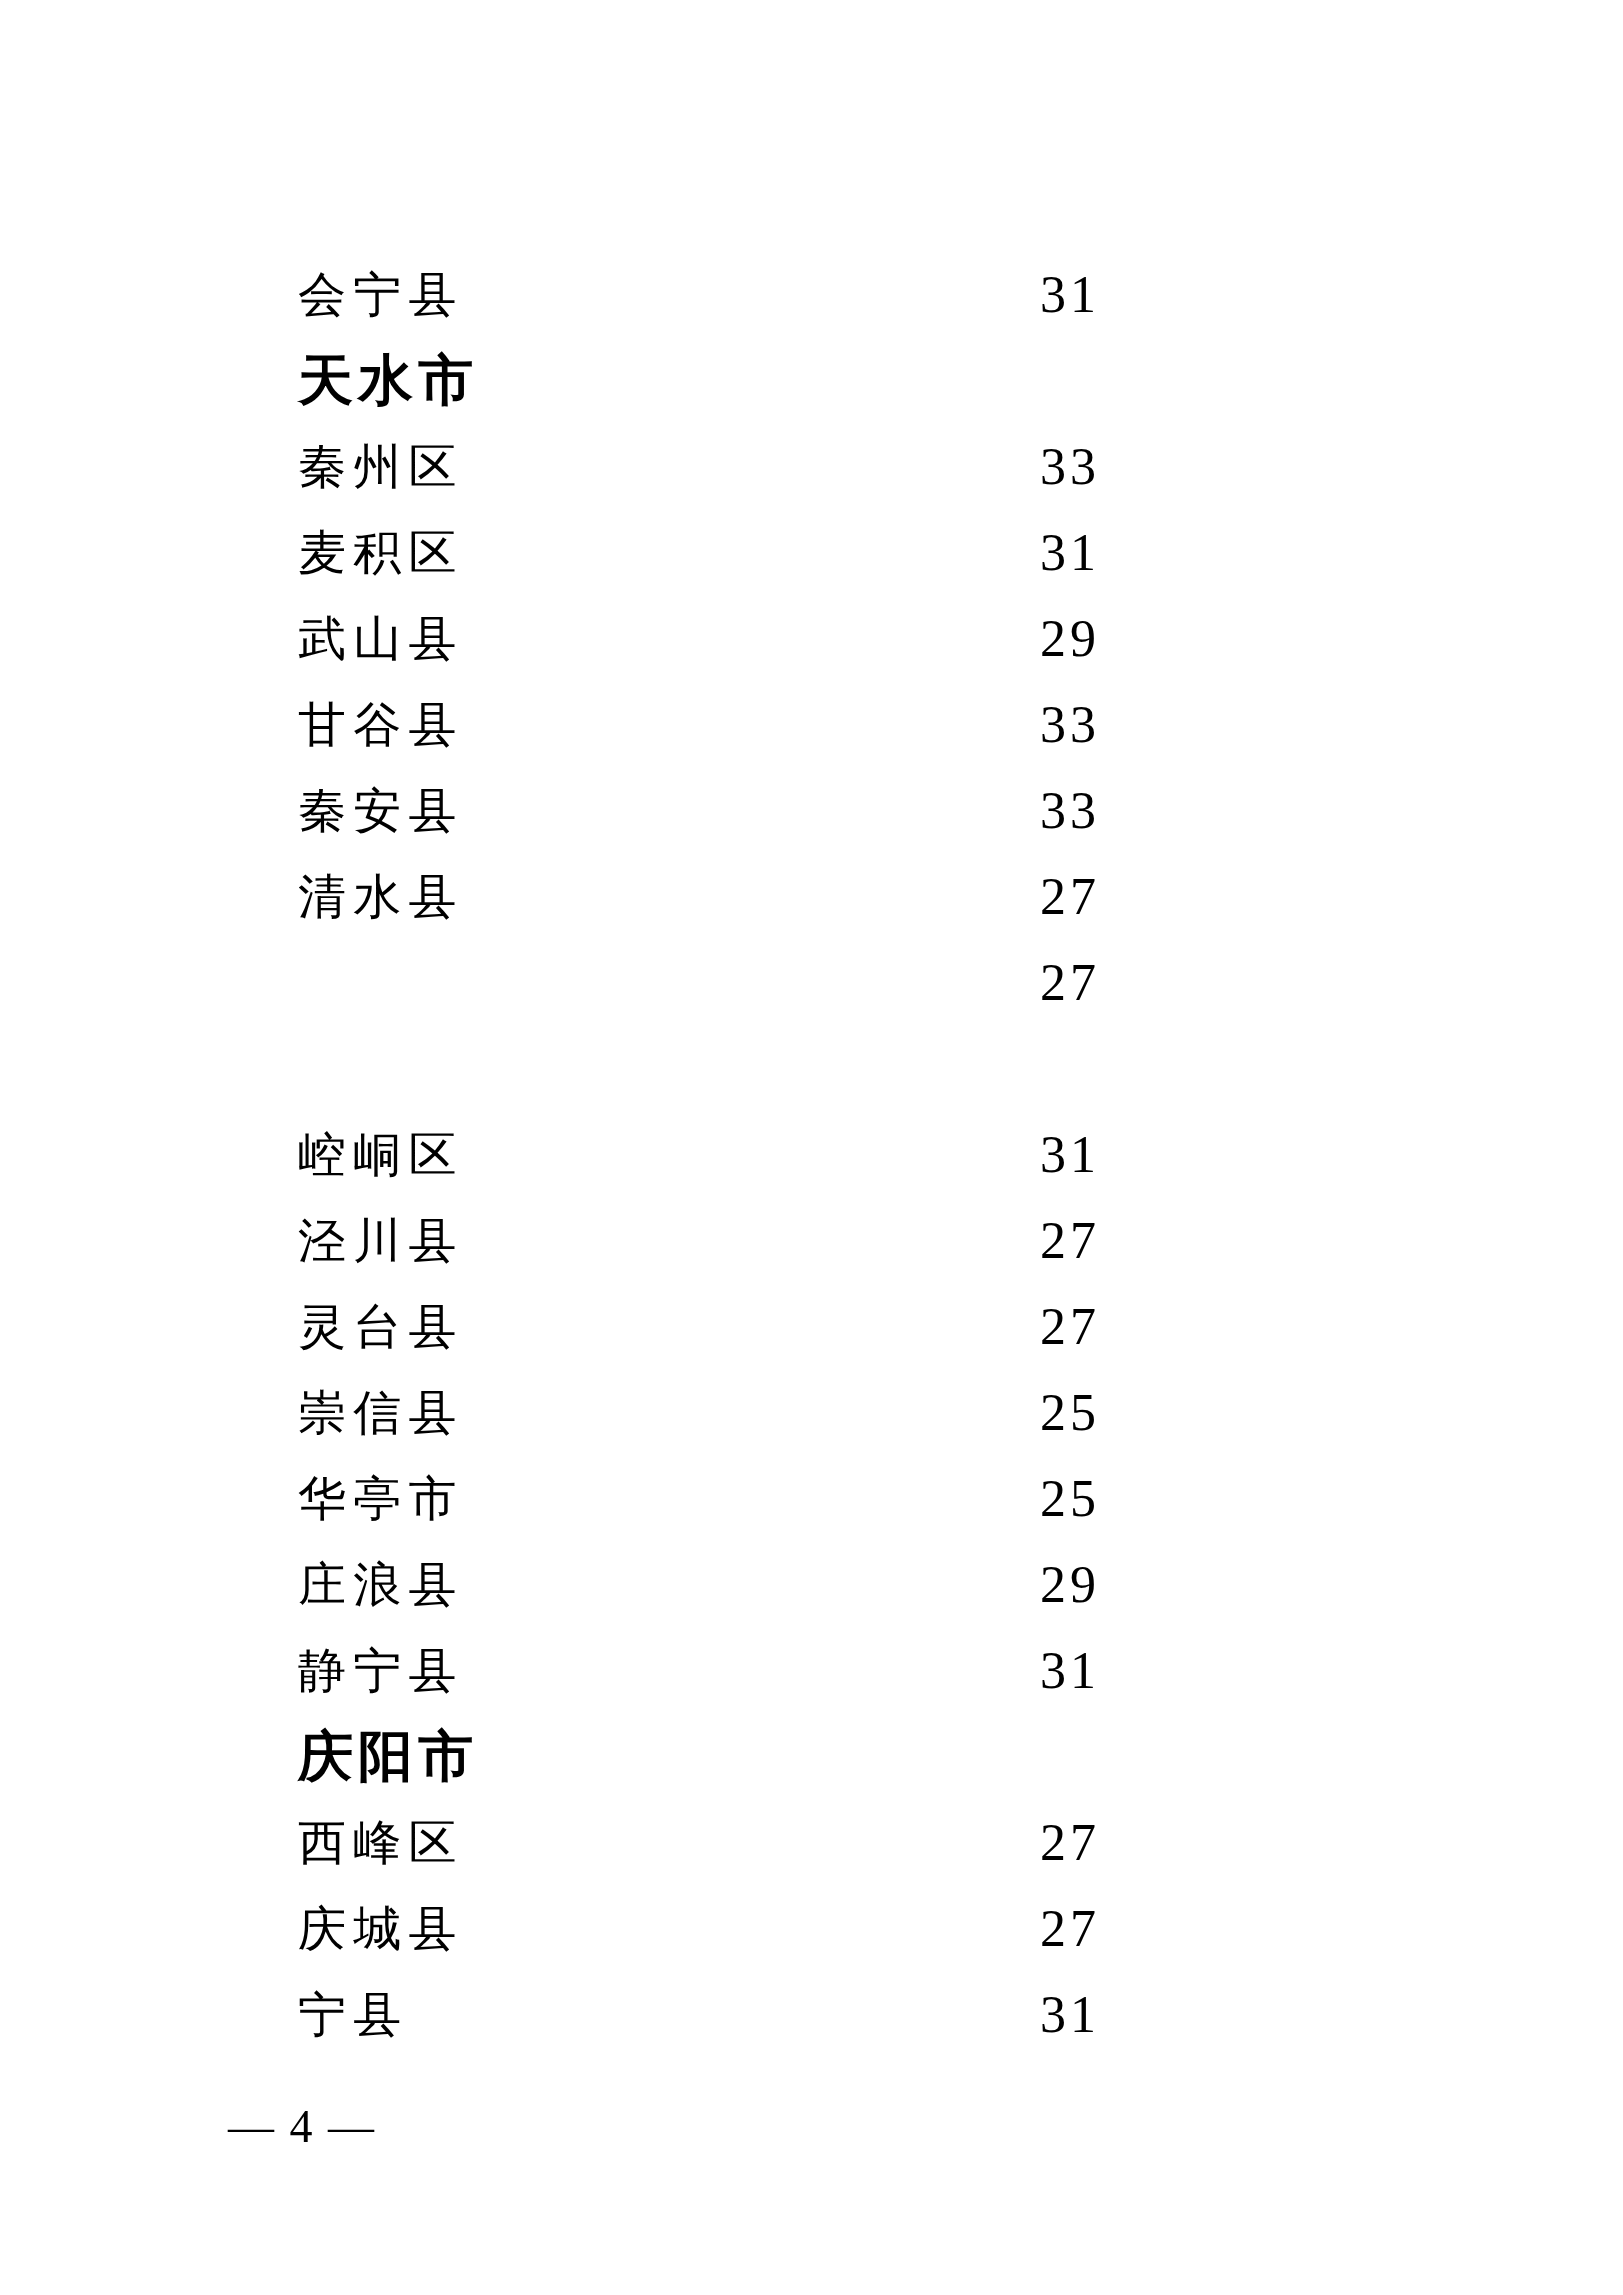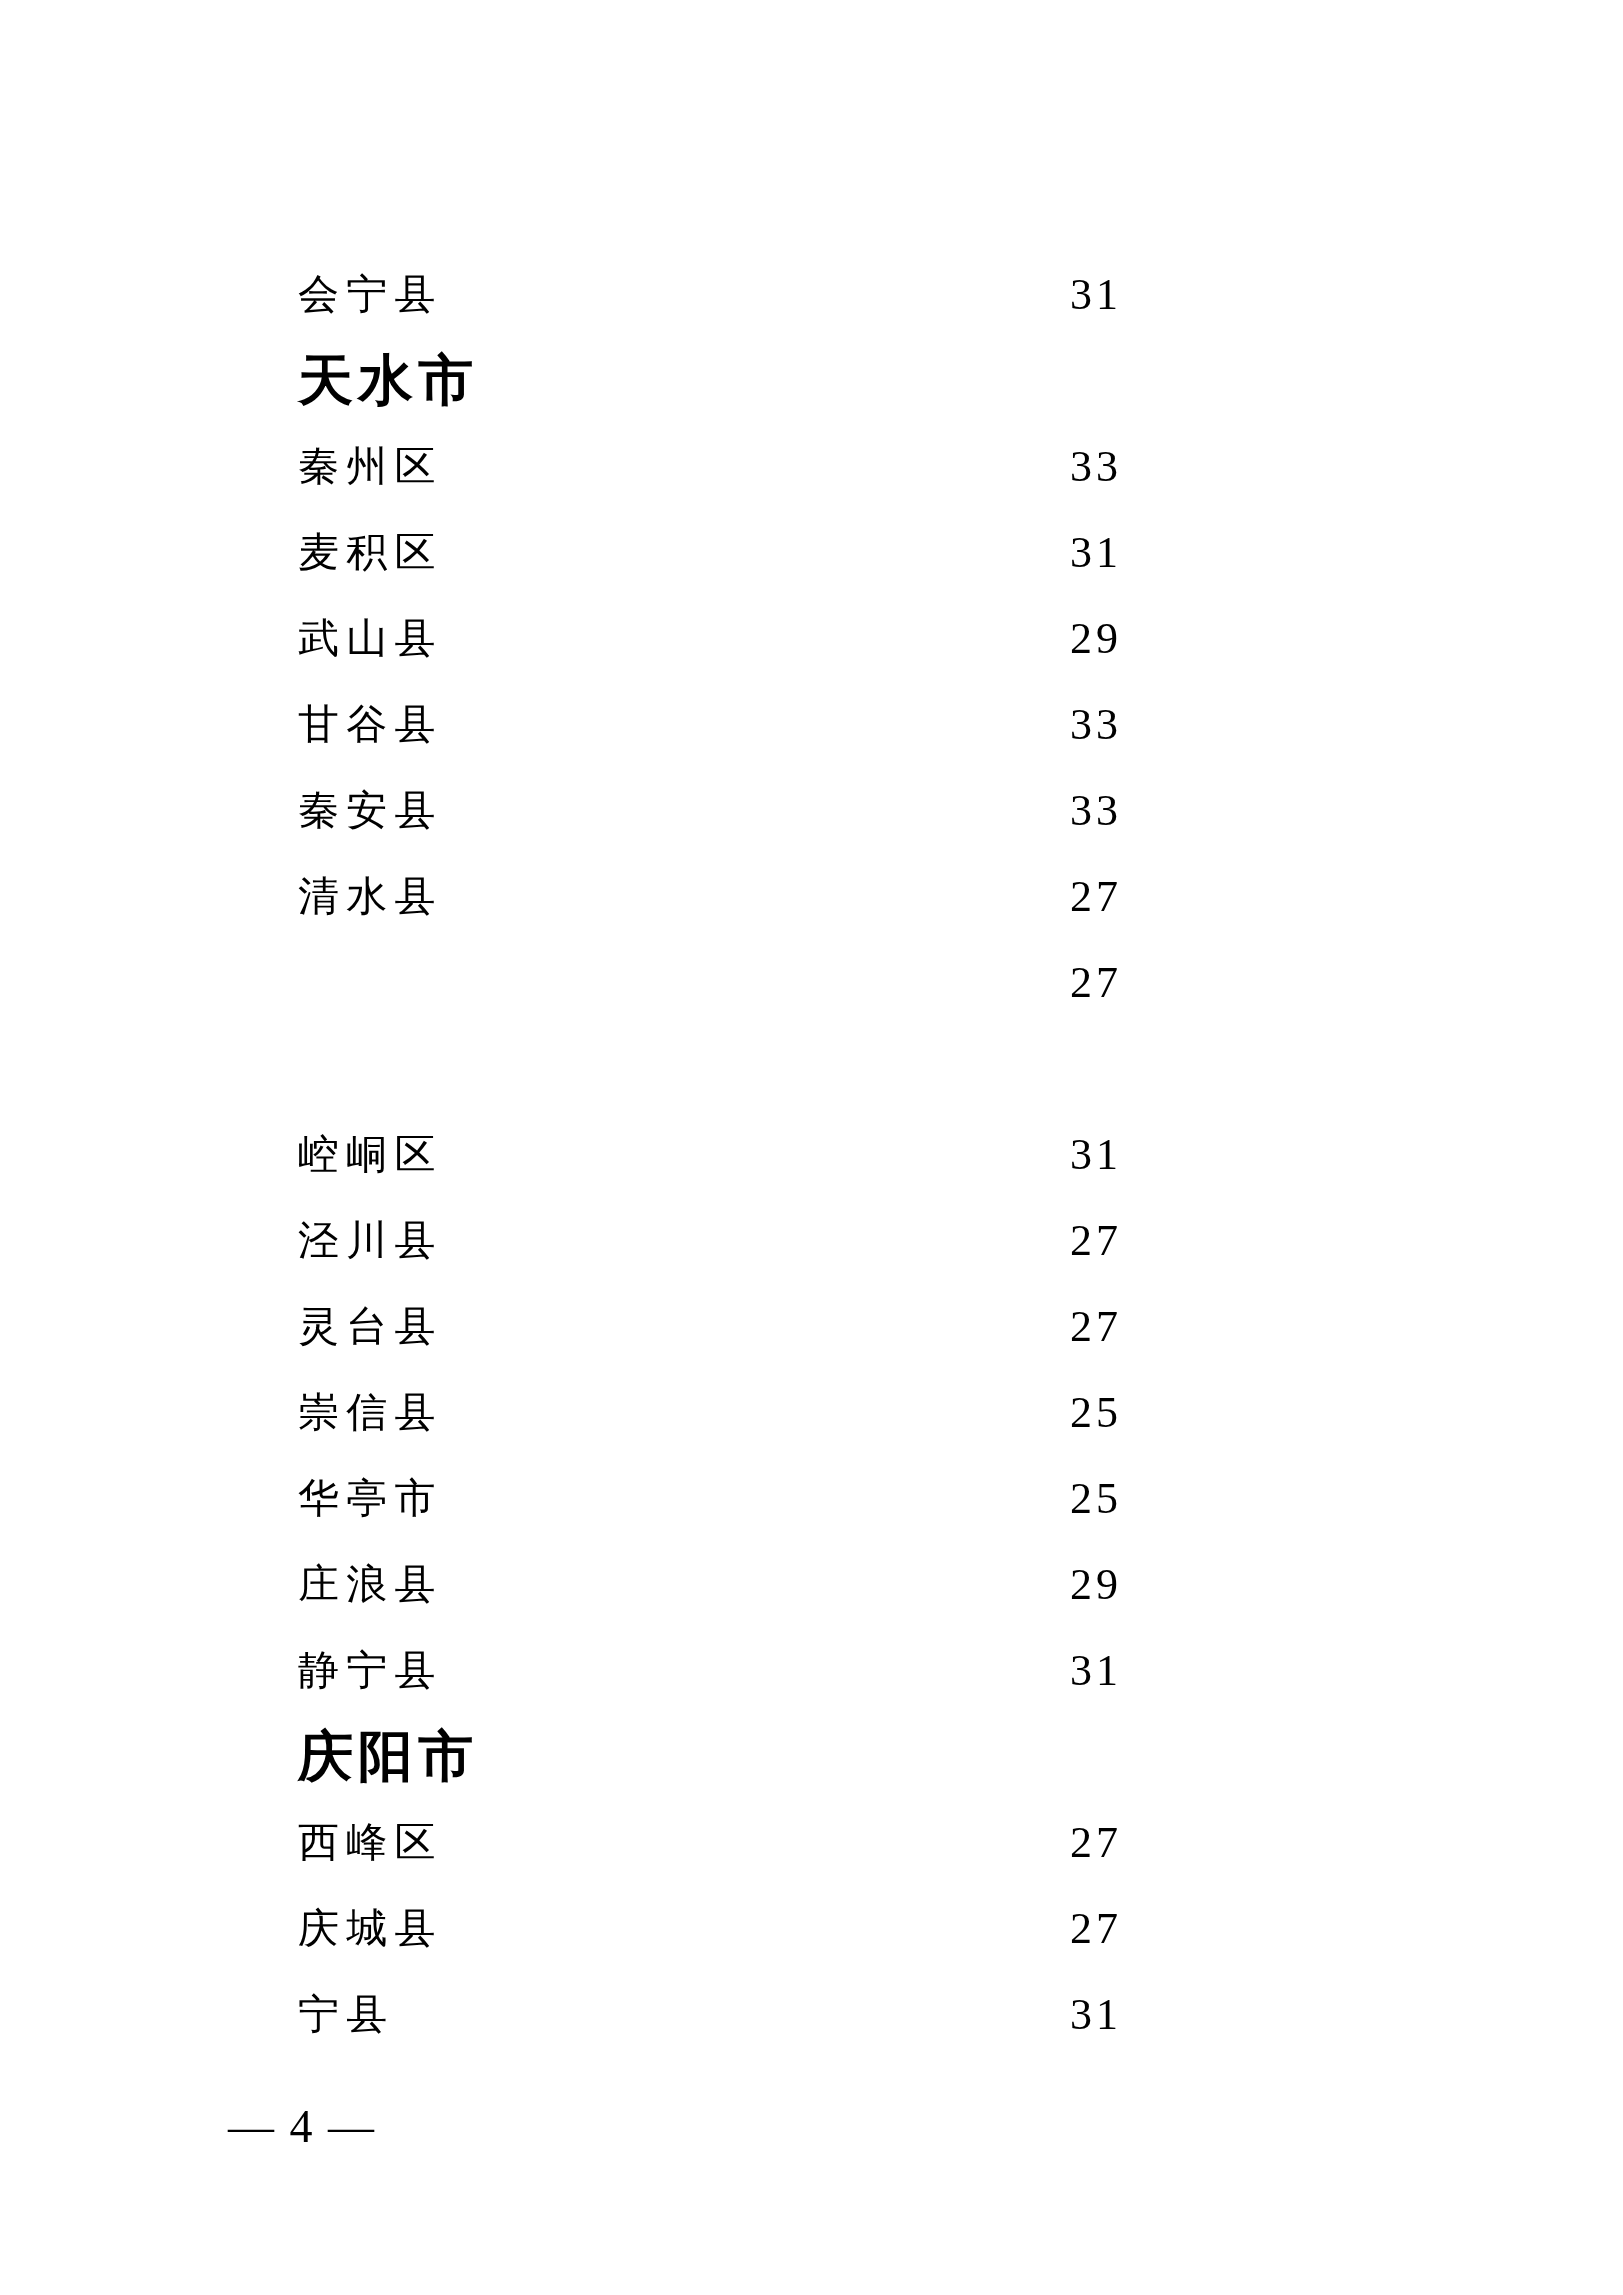--- a/index.html
+++ b/index.html
@@ -19,37 +19,37 @@
   .row {
     position: absolute;
     left: 298px;
     right: 0;
     top: calc(252px + var(--i) * 86px);
     height: 85px;
     display: flex;
     align-items: center;
   }
   .row .name {
-    font-size: 41px;
+    font-size: 48px;
     line-height: 1;
     letter-spacing: 7.2px;
     white-space: nowrap;
   }
   .row.header .name {
     font-family: "DejaVu Sans", "Liberation Sans", sans-serif;
     font-weight: 700;
     font-size: 55px;
     letter-spacing: 5.1px;
   }
   .row .value {
     position: absolute;
-    left: 772px;
+    left: 742px;
     top: 50%;
     transform: translateY(-50%);
-    font-size: 44px;
+    font-size: 52px;
     line-height: 1;
     letter-spacing: 4.1px;
     font-family: "Liberation Serif", serif;
   }
   .footer {
     position: absolute;
     left: 228px;
     top: 2104px;
     font-size: 46px;
     line-height: 1;

